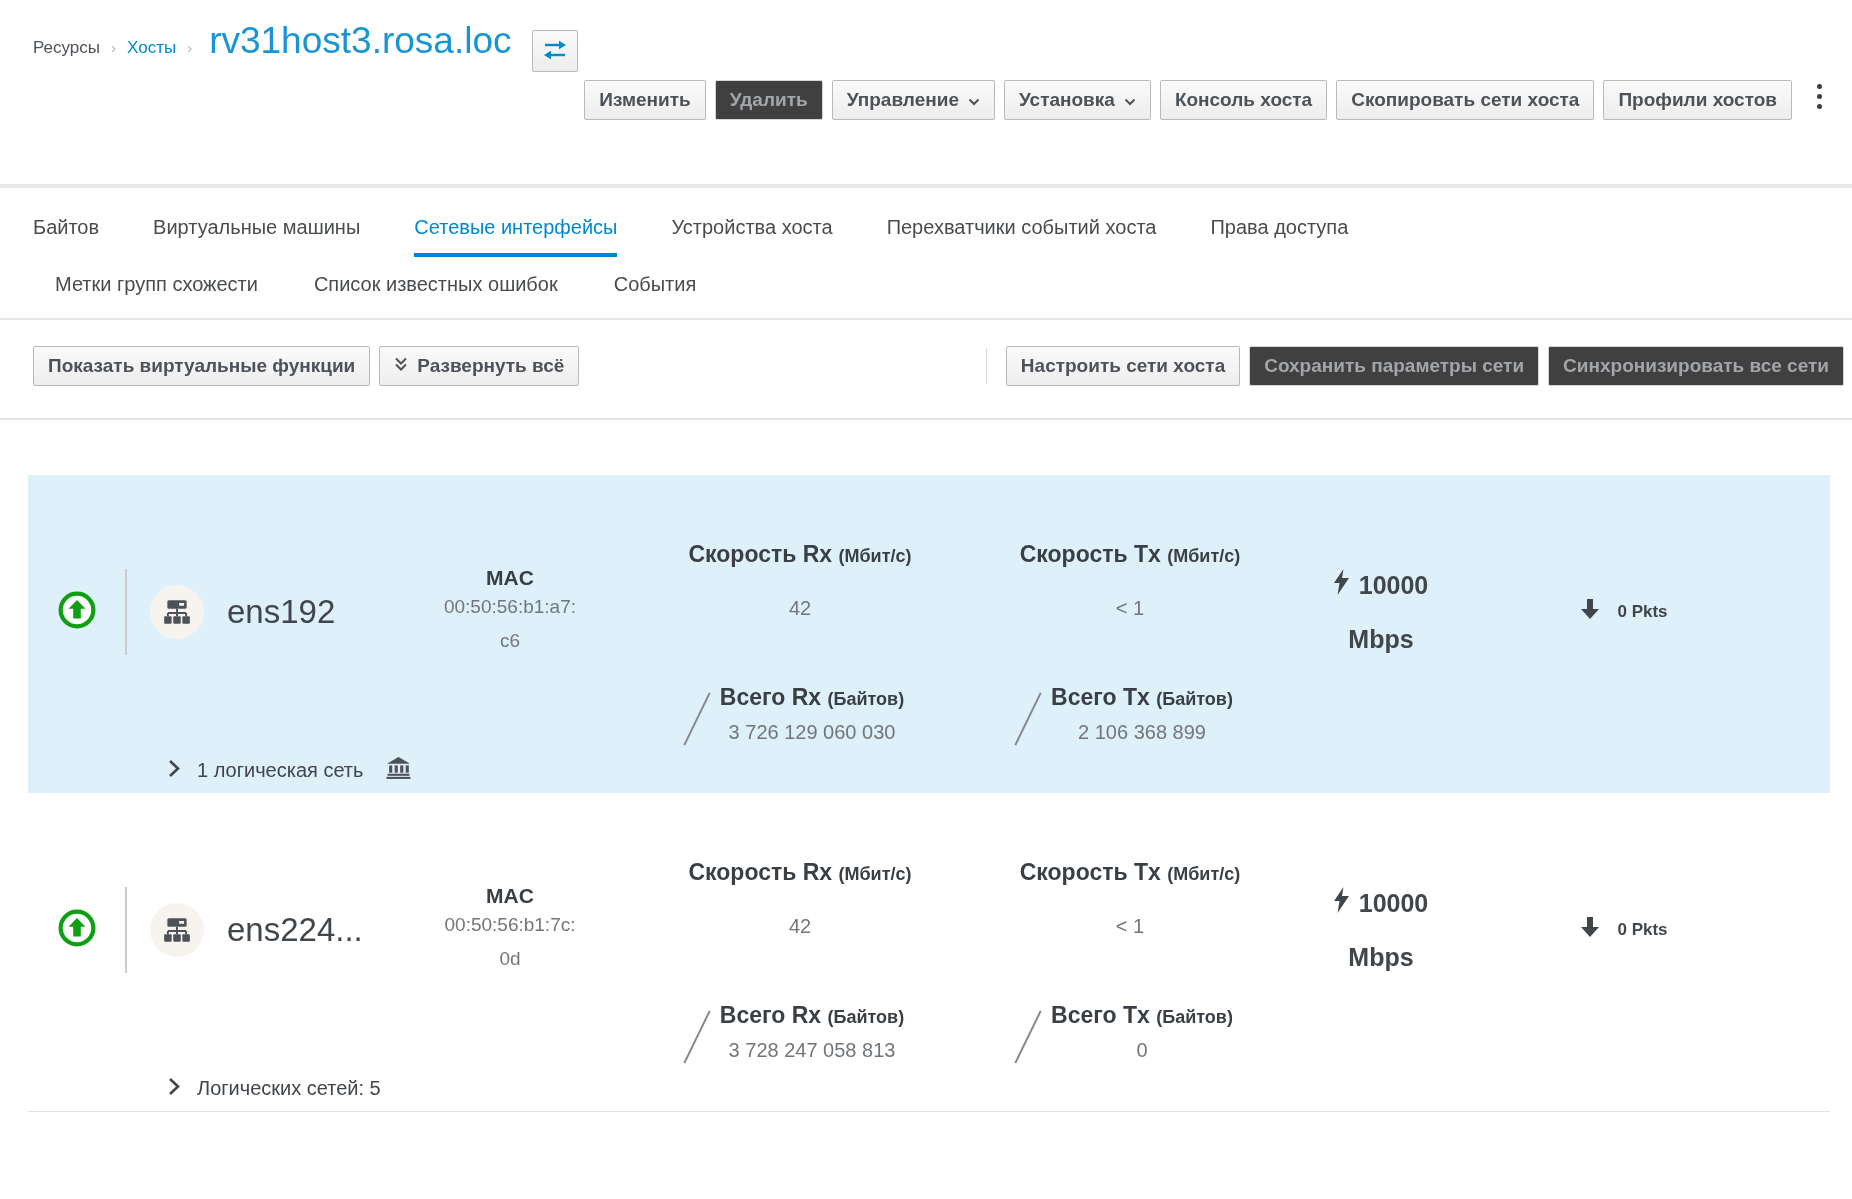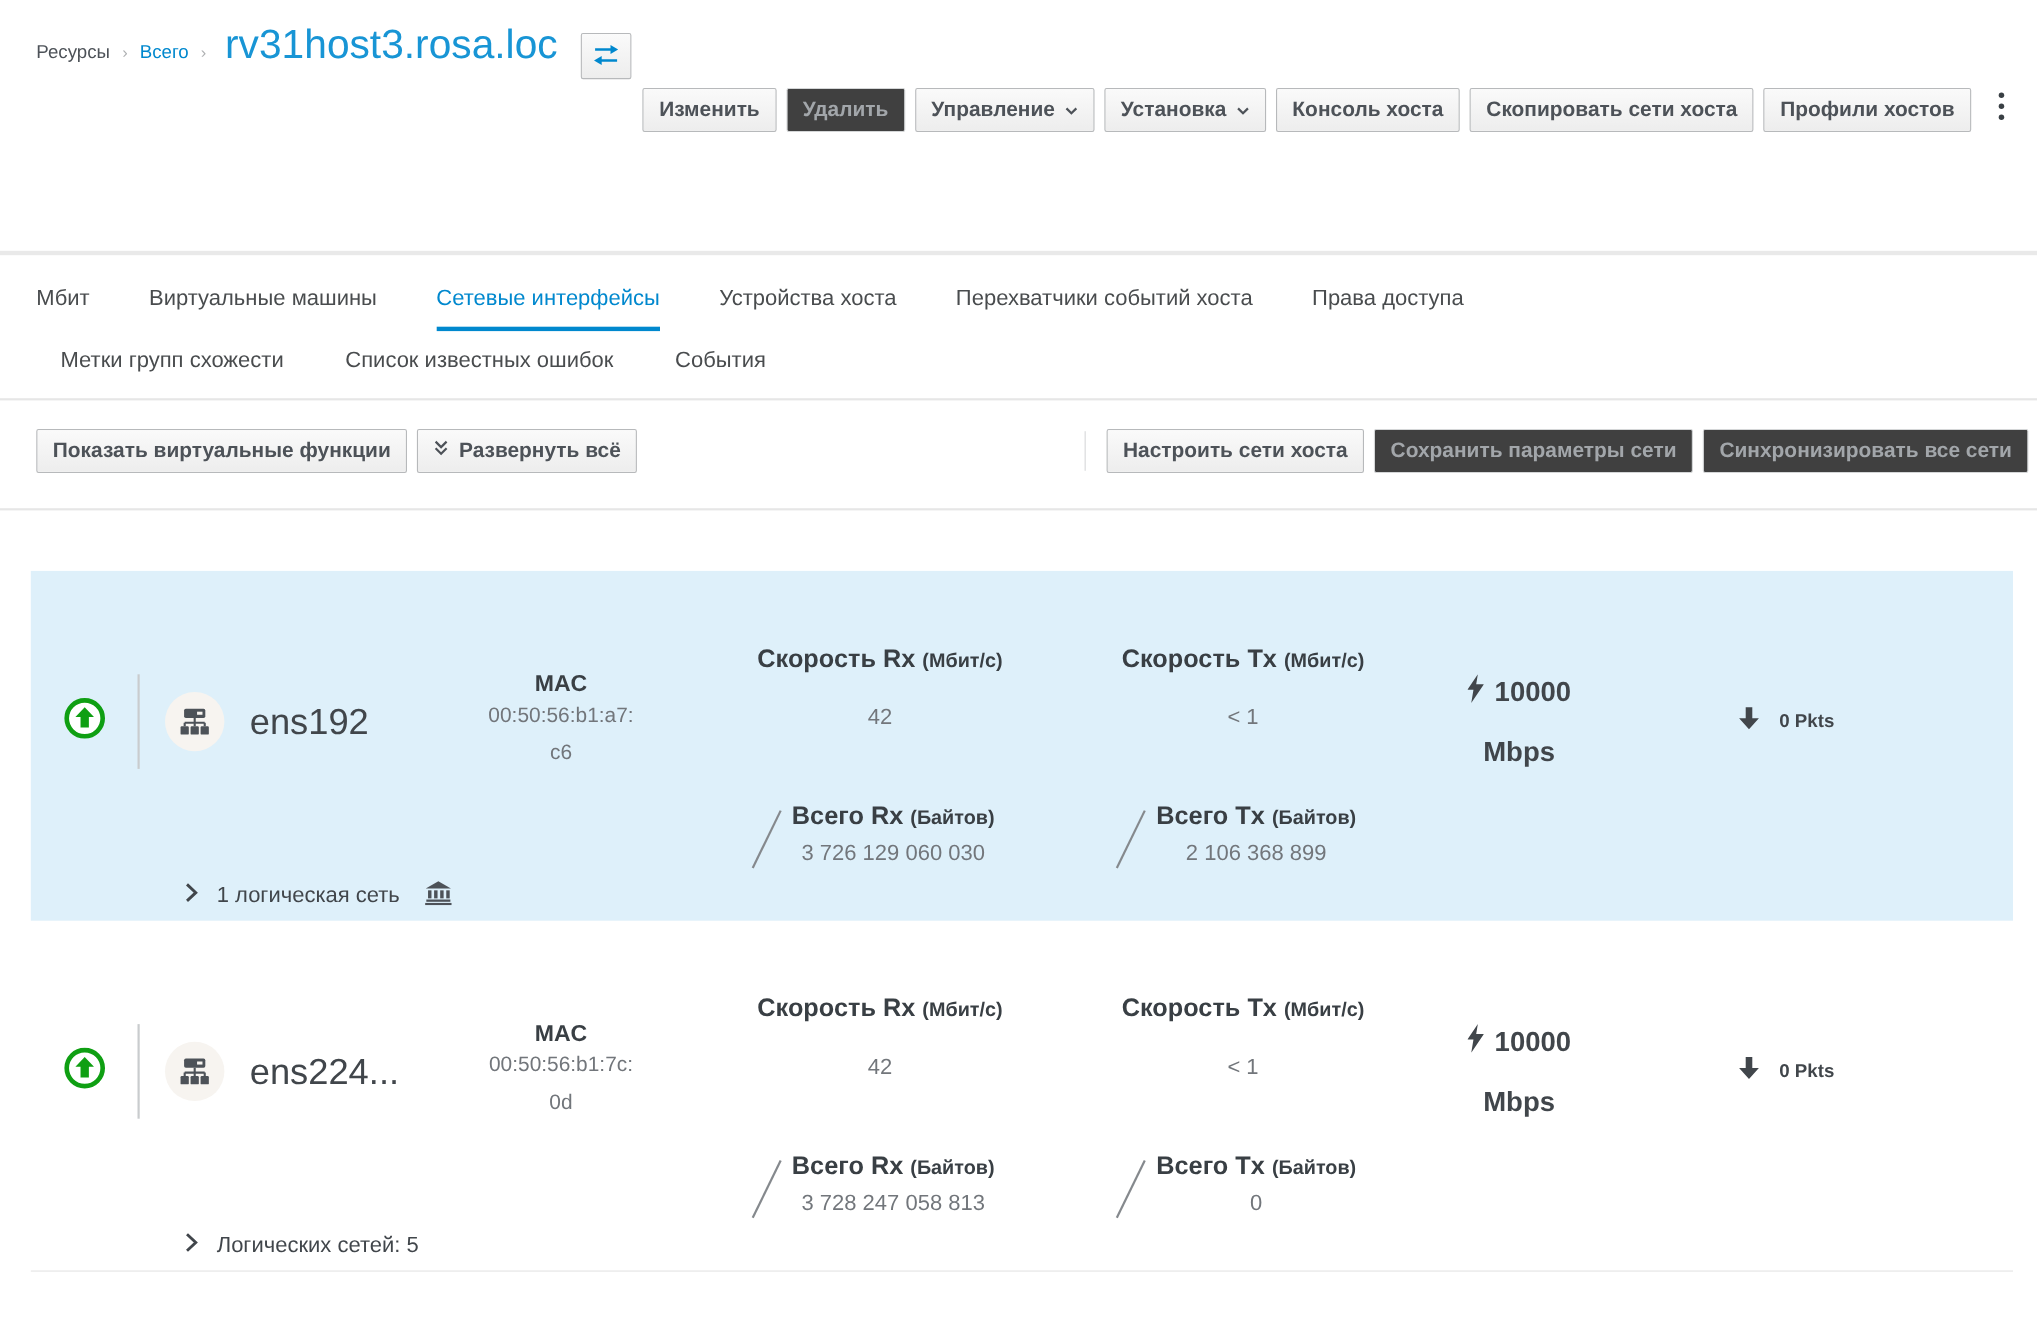--- a/index.html
+++ b/index.html
@@ -1,20 +1,20 @@
 <!DOCTYPE html>
 <html><head>
 <meta charset="utf-8">
 <style>
   * { margin:0; padding:0; box-sizing:border-box; }
   html,body { width:1852px; height:1199px; background:#fff; overflow:hidden;
               font-family:"Liberation Sans", sans-serif; color:#393f44; }
 
   
-  .page-header { height:232px; padding:20px 22px 0 33px; border-bottom:4px solid #e9e9e9; }
+  .page-header { height:188px; padding:20px 22px 0 33px; border-bottom:4px solid #e9e9e9; }
   .breadcrumb-line { display:flex; align-items:baseline; gap:11px; }
   .crumb { font-size:17px; color:#4d5258; cursor:pointer; }
   .crumb-sep { color:#aeb0b2; font-size:15px; }
   .crumb-link { color:#0088ce; }
   .page-title { font-size:37px; font-weight:400; color:#1895d5; line-height:1.15; margin-left:6px; }
   .swap-button { align-self:center; margin-left:10px; margin-top:10px;
                  width:46px; height:42px; display:flex; align-items:center; justify-content:center;
                  background:linear-gradient(to bottom,#fafafa,#ededed);
                  border:1px solid #b7b9bb; border-radius:2px; cursor:pointer; }
 
@@ -77,21 +77,21 @@
               font-size:20px; color:#41464b; cursor:pointer; }
   .expander .bank { margin-left:6px; }
 </style>
 </head>
 <body>
 
 <header class="page-header">
   <div class="breadcrumb-line">
     <span class="crumb">Ресурсы</span>
     <span class="crumb-sep">›</span>
-    <span class="crumb crumb-link">Всего</span>
+    <span class="crumb crumb-link">Хосты</span>
     <span class="crumb-sep">›</span>
     <h1 class="page-title">rv31host3.rosa.loc</h1>
     <button class="swap-button">
       <span>
         <svg width="26" height="22" viewBox="0 0 26 22">
           <line x1="3" y1="6" x2="18" y2="6" stroke="#0088ce" stroke-width="2.4"></line>
           <polygon points="17,1.8 24,6 17,10.2" fill="#0088ce"></polygon>
           <line x1="23" y1="16" x2="8" y2="16" stroke="#0088ce" stroke-width="2.4"></line>
           <polygon points="9,11.8 2,16 9,20.2" fill="#0088ce"></polygon>
         </svg>
@@ -124,21 +124,21 @@
     <button class="kebab">
         <i></i>
         <i></i>
         <i></i>
       </button>
   </div>
 </header>
 
 <nav class="tabs">
   <div class="tabs-row1">
-    <div class="tab">Мбит</div>
+    <div class="tab">Байтов</div>
     <div class="tab">Виртуальные машины</div>
     <div class="tab active">Сетевые интерфейсы</div>
     <div class="tab">Устройства хоста</div>
     <div class="tab">Перехватчики событий хоста</div>
     <div class="tab">Права доступа</div>
   </div>
   <div class="tabs-row2">
     <div class="tab2">Метки групп схожести</div>
     <div class="tab2">Список известных ошибок</div>
     <div class="tab2">События</div>

